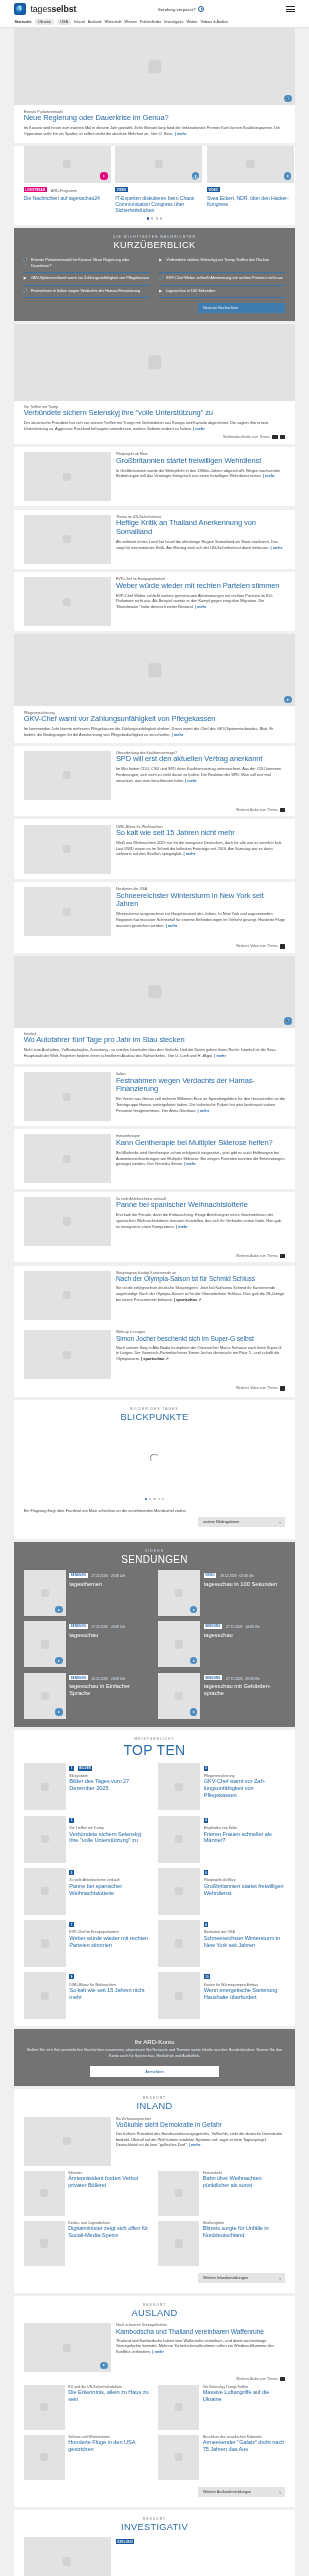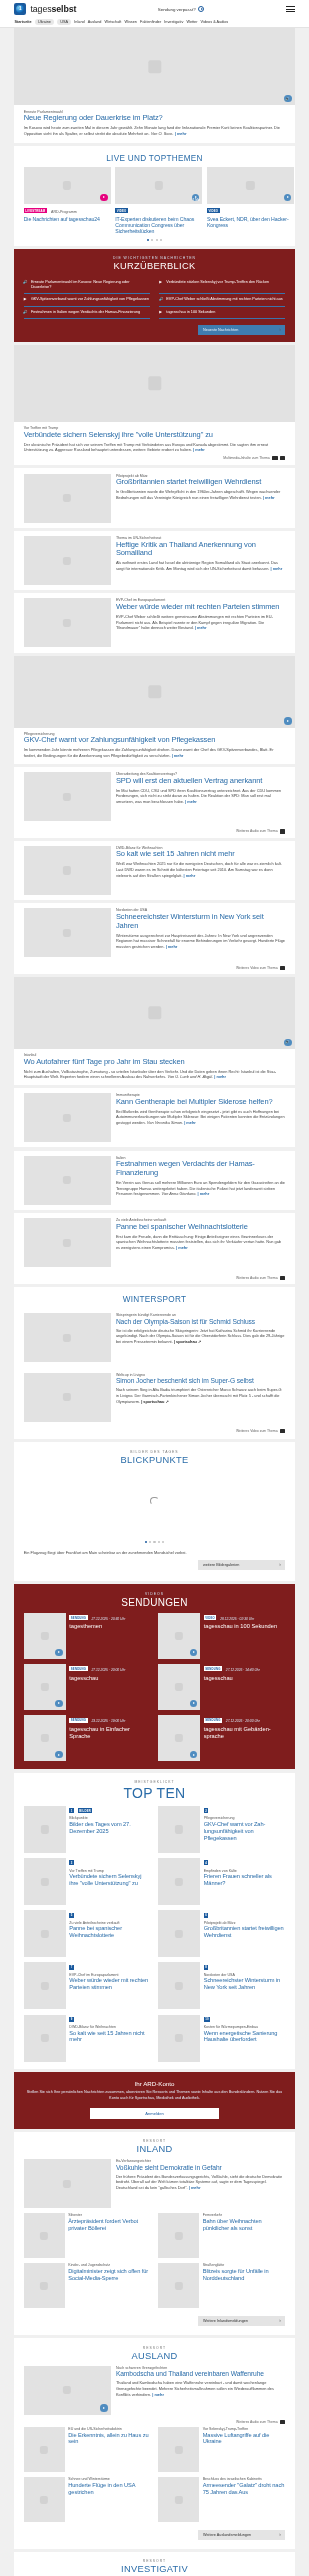--- a/index.html
+++ b/index.html
@@ -76,21 +76,21 @@
   .morebtn { display:flex; align-items:center; justify-content:space-between;
              background:#e4e4e4; font-size:3.8px; color:#333; padding:2.6px 4.6px;
              width:87px; margin:2.1px 9.3px 6.2px auto; }
   .morebtn .chev { font-size:4.6px; color:#555; }
   .morebtn.blue { background:#3f7cb0; color:#e9f1f8; }
 
   .dots { display:flex; gap:2.1px; justify-content:center; padding:4.1px 0 5.2px; }
   .dots span { width:2.1px; height:2.1px; border-radius:50%; background:#c3c3c3; }
   .dots span.on { background:#1a5a9e; }
 
-  .blue { background:#7f1d1d; color:#fff; }
+  .blue { background:#737373; color:#fff; }
   .playbtn { position:absolute; right:3.1px; bottom:3.1px; width:7.2px; height:7.2px; border-radius:50%;
              background:#4f8cc0; display:flex; align-items:center; justify-content:center; }
   .playbtn i { border-left:2.6px solid #fff; border-top:1.5px solid transparent; border-bottom:1.5px solid transparent; margin-left:0.8px;}
   .playbtn.pink { background:#e6007e; }
   .spk { position:absolute; right:3.1px; bottom:3.1px; width:7.2px; height:7.2px; border-radius:50%;
          background:#4f8cc0; color:#fff; font-size:3.6px; display:flex; align-items:center; justify-content:center;}
 </style>
 </head>
 <body>
 
@@ -127,32 +127,29 @@
       <a href="#" class=" ">Wetter</a>
       <a href="#" class=" ">Videos &amp; Audios</a>
     </div>
 
   <div class="wrap">
     <div class="ph big" style="height:77px; position:relative;">
       <div class="spk">🔊</div>
     </div>
     <div style="padding:4.1px 9.3px 6.2px 9.3px;">
       <div class="kicker">Erneute Parlamentswahl</div>
-      <div class="headline">Neue Regierung oder Dauerkrise im Platz?</div>
+      <div class="headline">Neue Regierung oder Dauerkrise im Genua?</div>
       <div class="teaser">
         <span>Im Kosovo wird heute zum zweiten Mal in diesem Jahr gewählt. Zehn Monate lang fand der linksnationale Premier Kurti keinen Koalitionspartner. Die Opposition sieht ihn als Spalter, er selbst strebt die absolute Mehrheit an. </span><i>Von O. Soos.</i>
         <span class="more">| mehr</span>
       </div>
     </div>
   </div>
 
   <div class="wrap">
-    <div style="padding:7.2px 0 4.1px;">
-      <div class="sect-title">LIVE UND TOPTHEMEN</div>
-    </div>
     <div style="display:flex; gap:4.6px; padding:0 9.3px; overflow:hidden;" id="live-items">
  <div style="flex:0 0 87px;">
    <div class="ph" style="height:37px;position:relative;">
      <div class="playbtn pink">
               <i></i>
             </div>
 
    </div>
    <div style="margin-top:2.1px;">
      <span class="badge pink">LIVESTREAM</span>
@@ -330,55 +327,52 @@
      <div style="padding:4.1px 9.3px 5.2px;">
           <div class="kicker">Istanbul</div>
    <div class="headline">Wo Autofahrer fünf Tage pro Jahr im Stau stecken</div>
    <div class="teaser">Nicht zum Aushalten, Vollkatastrophe, Zumutung - so urteilen Istanbuler über den Verkehr. Und die Daten geben ihnen Recht: Istanbul ist die Stau-Hauptstadt der Welt. Experten fordern einen schnelleren Ausbau des Nahverkehrs. <i>Von U. Lueb und H. Akgül.</i> <span class="more">| mehr</span></div>
         </div>
       </div>
       <div class="wrap">
    <div class="teaserbox">
           <div class="ph"></div>
    <div class="txt">
+            <div class="kicker">Italien</div>
+   <div class="headline">Festnahmen wegen Verdachts der Hamas-Finanzierung</div>
+   <div class="teaser">Ein Verein aus Genua soll mehrere Millionen Euro an Spendengeldern für den Gazastreifen an die Terrorgruppe Hamas weitergeleitet haben. Die italienische Polizei hat jetzt landesweit sieben Personen festgenommen. <i>Von Anna Giordano.</i> <span class="more">| mehr</span></div>
+          </div>
+        </div>
+      </div>
+      <div class="wrap">
+   <div class="teaserbox">
+          <div class="ph"></div>
+   <div class="txt">
             <div class="kicker">Immuntherapie</div>
    <div class="headline">Kann Gentherapie bei Multipler Sklerose helfen?</div>
    <div class="teaser">Bei Blutkrebs wird Gentherapie schon erfolgreich eingesetzt - jetzt gibt es auch Hoffnungen bei Autoimmunerkrankungen wie Multipler Sklerose: Bei einigen Patienten konnten die Entzündungen gestoppt werden. <i>Von Veronika Simon.</i> <span class="more">| mehr</span></div>
           </div>
         </div>
       </div>
       <div class="wrap">
    <div class="teaserbox">
           <div class="ph"></div>
    <div class="txt">
-            <div class="kicker">Italien</div>
-   <div class="headline">Festnahmen wegen Verdachts der Hamas-Finanzierung</div>
-   <div class="teaser">Ein Verein aus Genua soll mehrere Millionen Euro an Spendengeldern für den Gazastreifen an die Terrorgruppe Hamas weitergeleitet haben. Die italienische Polizei hat jetzt landesweit sieben Personen festgenommen. <i>Von Anna Giordano.</i> <span class="more">| mehr</span></div>
-          </div>
-        </div>
-      </div>
-      <div class="wrap">
-   <div class="teaserbox">
-          <div class="ph"></div>
-   <div class="txt">
             <div class="kicker">Zu viele Anteilsscheine verkauft</div>
    <div class="headline">Panne bei spanischer Weihnachtslotterie</div>
    <div class="teaser">Erst kam die Freude, dann die Enttäuschung: Einige Anteilseigner eines Gewinnerloses der spanischen Weihnachtslotterie mussten feststellen, das sich ihr Verkäufer vertan hatte. Nun gab es wenigstens einen Kompromiss. <i></i> <span class="more">| mehr</span></div>
           </div>
         </div>
         <div style="padding:0 9.3px 4.1px;">
           <div class="multilink"><span>Weiteres Audio zum Thema</span><span class="mi"></span></div>
         </div>
       </div>
     </div>
 
   <div class="wrap">
-    <div style="padding:7.2px 0 4.1px;">
-      <div class="sect-title">WINTERSPORT</div>
-    </div>
     <div id="wintersport-items">
  <div class="teaserbox">
    <div class="ph"></div>
    <div class="txt">
      <div class="kicker">Skispringerin kündigt Karriereende an</div>
      <div class="headline" style="font-size:6.7px;">Nach der Olympia-Saison ist für Schmid Schluss</div>
      <div class="teaser">Sie ist die erfolgreichste deutsche Skispringerin: Jetzt hat Katharina Schmid ihr Karriereende angekündigt. Nach der Olympia-Saison ist für die Oberstdorferin Schluss. Dies gab die 29-Jährige bei einem Pressetermin bekannt. <span style="color:#222;font-weight:bold;">| sportschau ↗</span></div>
    </div>
         </div>
  <div class="teaserbox">

